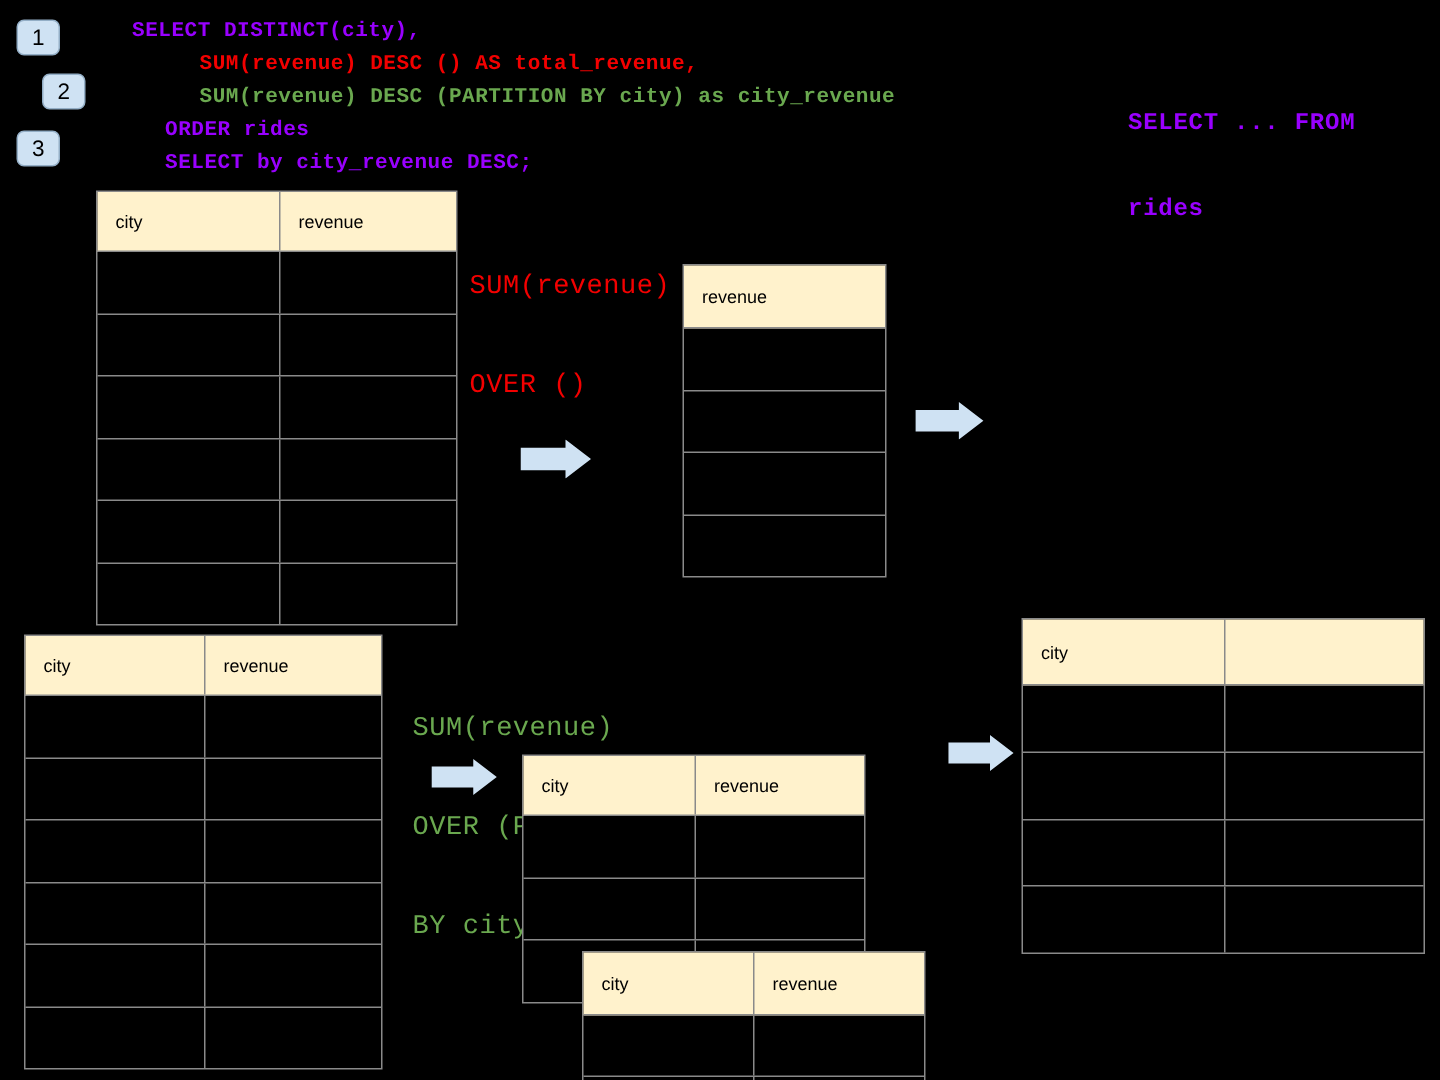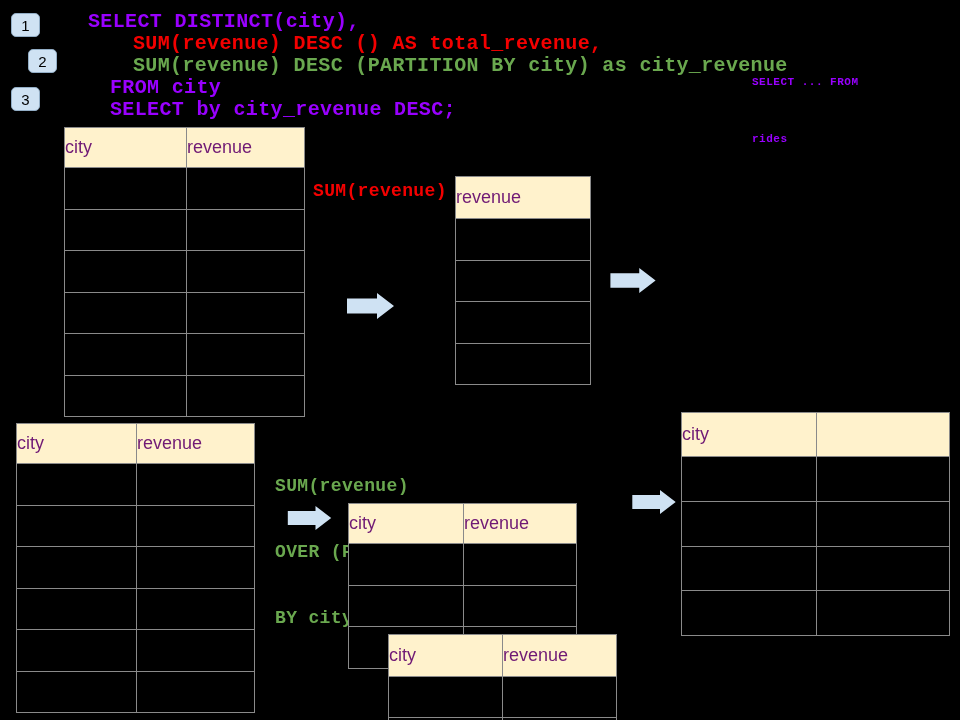--- a/index.html
+++ b/index.html
@@ -15,48 +15,48 @@
   .badge{
     position:absolute;width:29px;height:24px;background:var(--blue);
     border:1px solid #93aec6;border-radius:5px;color:#000;
     font:15px "Liberation Sans",sans-serif;
     display:flex;align-items:center;justify-content:center;box-sizing:border-box;
   }
   .b1{left:11px;top:13px}.b2{left:28px;top:49px}.b3{left:11px;top:87px}
   
   .sql{
     position:absolute;font-family:"Liberation Mono",monospace;font-weight:bold;
-    font-size:20px;letter-spacing:.35px;white-space:pre;line-height:21px;
+    font-size:14px;letter-spacing:.35px;white-space:pre;line-height:21px;
   }
   .l1{left:88px;top:11px;color:var(--purple)}
   .l2{left:133px;top:33px;color:var(--red)}
   .l3{left:133px;top:55px;color:var(--green)}
   .l4{left:110px;top:77px;color:var(--purple)}
   .l5{left:110px;top:99px;color:var(--purple)}
   .side{
     position:absolute;left:752px;top:35px;color:var(--purple);
-    font-family:"Liberation Mono",monospace;font-weight:bold;font-size:11px;
+    font-family:"Liberation Mono",monospace;font-weight:bold;font-size:16px;
     letter-spacing:.5px;line-height:19px;white-space:pre;
   }
   .ann{
-    position:absolute;font-family:"Liberation Mono",monospace;font-weight:bold;
+    position:absolute;font-family:"Liberation Mono",monospace;font-weight:normal;
     font-size:18px;letter-spacing:.35px;line-height:22px;white-space:pre;
   }
   .ann-total{left:313px;top:136px;color:var(--red)}
   .ann-part{left:275px;top:431px;color:var(--green)}
   
   .tbl{
     position:absolute;border:1px solid var(--border);box-sizing:border-box;
     display:flex;flex-direction:column;background:#000;
   }
   .thead{display:flex;background:var(--cream);border-bottom:1px solid var(--border);flex:none;box-sizing:border-box}
   .tcell{box-sizing:border-box;flex:1}
   .th{
-    color:#701a75;font-size:18px;display:flex;align-items:center;
-    overflow:hidden;
+    color:#000000;font-size:12px;display:flex;align-items:center;
+    padding-left:12px;overflow:hidden;
   }
   .thead .tcell:first-child,.trow .tcell:first-child{border-right:1px solid var(--border);flex:none}
   .tbody{flex:1;display:flex;flex-direction:column}
   .trow{flex:1;display:flex}
   .trow + .trow{border-top:1px solid var(--border)}
   .t1{left:64px;top:127px;width:241px;height:290px}
   .t1 .thead{height:40px}
   .t1 .tcell:first-child{width:122px}
   .t2{left:455px;top:176px;width:136px;height:209px}
   .t2 .thead{height:42px}
@@ -87,31 +87,32 @@
 <div class="canvas">
 
   <div class="badge b1">1</div>
   <div class="badge b2">2</div>
   <div class="badge b3">3</div>
 
   <div>
     <div class="sql l1">SELECT DISTINCT(city),</div>
     <div class="sql l2">SUM(revenue) DESC () AS total_revenue,</div>
     <div class="sql l3">SUM(revenue) DESC (PARTITION BY city) as city_revenue</div>
-    <div class="sql l4">FROM city</div>
+    <div class="sql l4">ORDER rides</div>
     <div class="sql l5">SELECT by city_revenue DESC;</div>
   </div>
 
   <div class="side">
     <div>SELECT ... FROM</div>
     <div>rides</div>
   </div>
 
   <div class="ann ann-total">
     <div>SUM(revenue)</div>
+    <div>OVER ()</div>
   </div>
 
   <div class="ann ann-part">
     <div>SUM(revenue)</div>
     <div>OVER (PARTITION</div>
     <div>BY city)</div>
   </div>
 
   <div class="tbl t1">
     <div class="thead">

